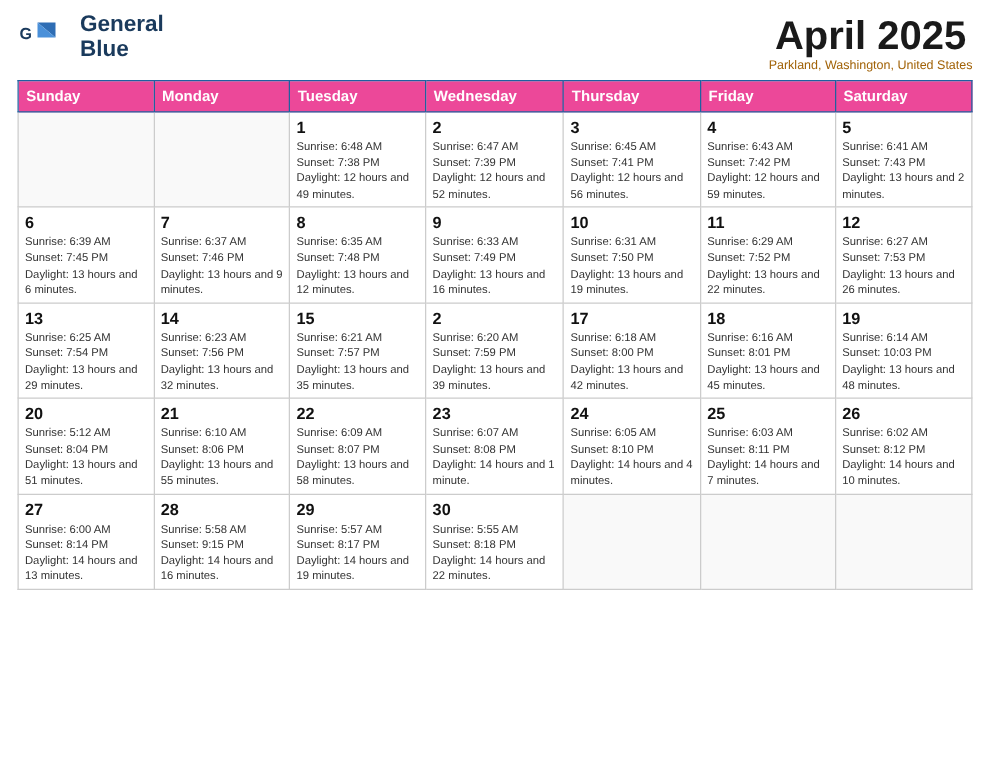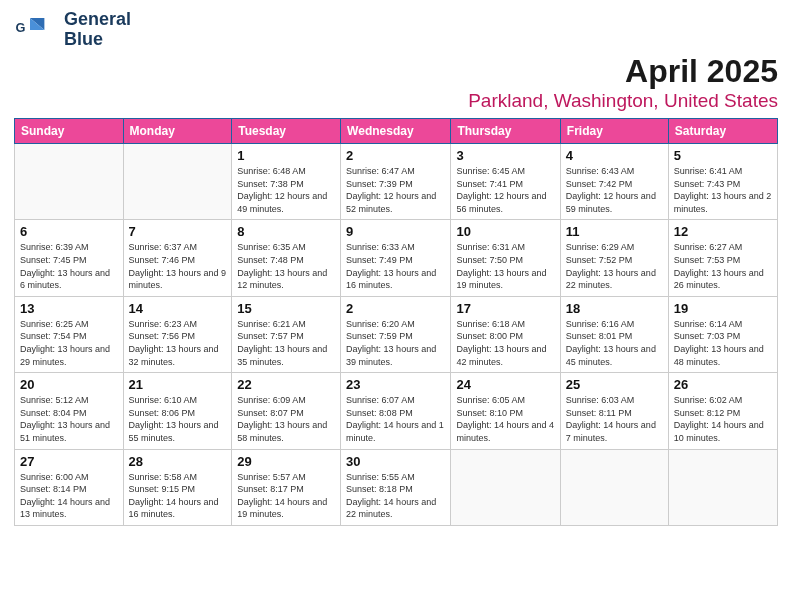--- a/index.html
+++ b/index.html
@@ -36,31 +36,30 @@
     }
     .logo-text span {
       display: block;
     }
     .logo-icon {
       width: 32px;
       height: 32px;
       margin-right: 4px;
     }
     .title-block {
-      text-align: right;
-      margin-top: 43px;
+      text-align: center;
     }
     .month-title {
       font-size: 32px;
       font-weight: bold;
       color: #1a1a1a;
     }
     .subtitle {
-      font-size: 19px;
-      color: #be185d;
+      font-size: 10px;
+      color: #a16207;
     }
     .calendar {
       width: 100%;
       border-collapse: collapse;
       border: 1px solid #ccc;
     }
     .calendar th {
       background: #ec4899;
       color: #fff;
       font-size: 12px;
@@ -244,21 +243,21 @@
           </td>
           <td>
             <span class="day-number">18</span>
             <div class="day-info">Sunrise: 6:16 AM
 Sunset: 8:01 PM
 Daylight: 13 hours and 45 minutes.</div>
           </td>
           <td>
             <span class="day-number">19</span>
             <div class="day-info">Sunrise: 6:14 AM
-Sunset: 7:03 PM
+Sunset: 10:03 PM
 Daylight: 13 hours and 48 minutes.</div>
           </td>
         </tr>
         <tr>
           <td>
             <span class="day-number">20</span>
             <div class="day-info">Sunrise: 5:12 AM
 Sunset: 8:04 PM
 Daylight: 13 hours and 51 minutes.</div>
           </td>

